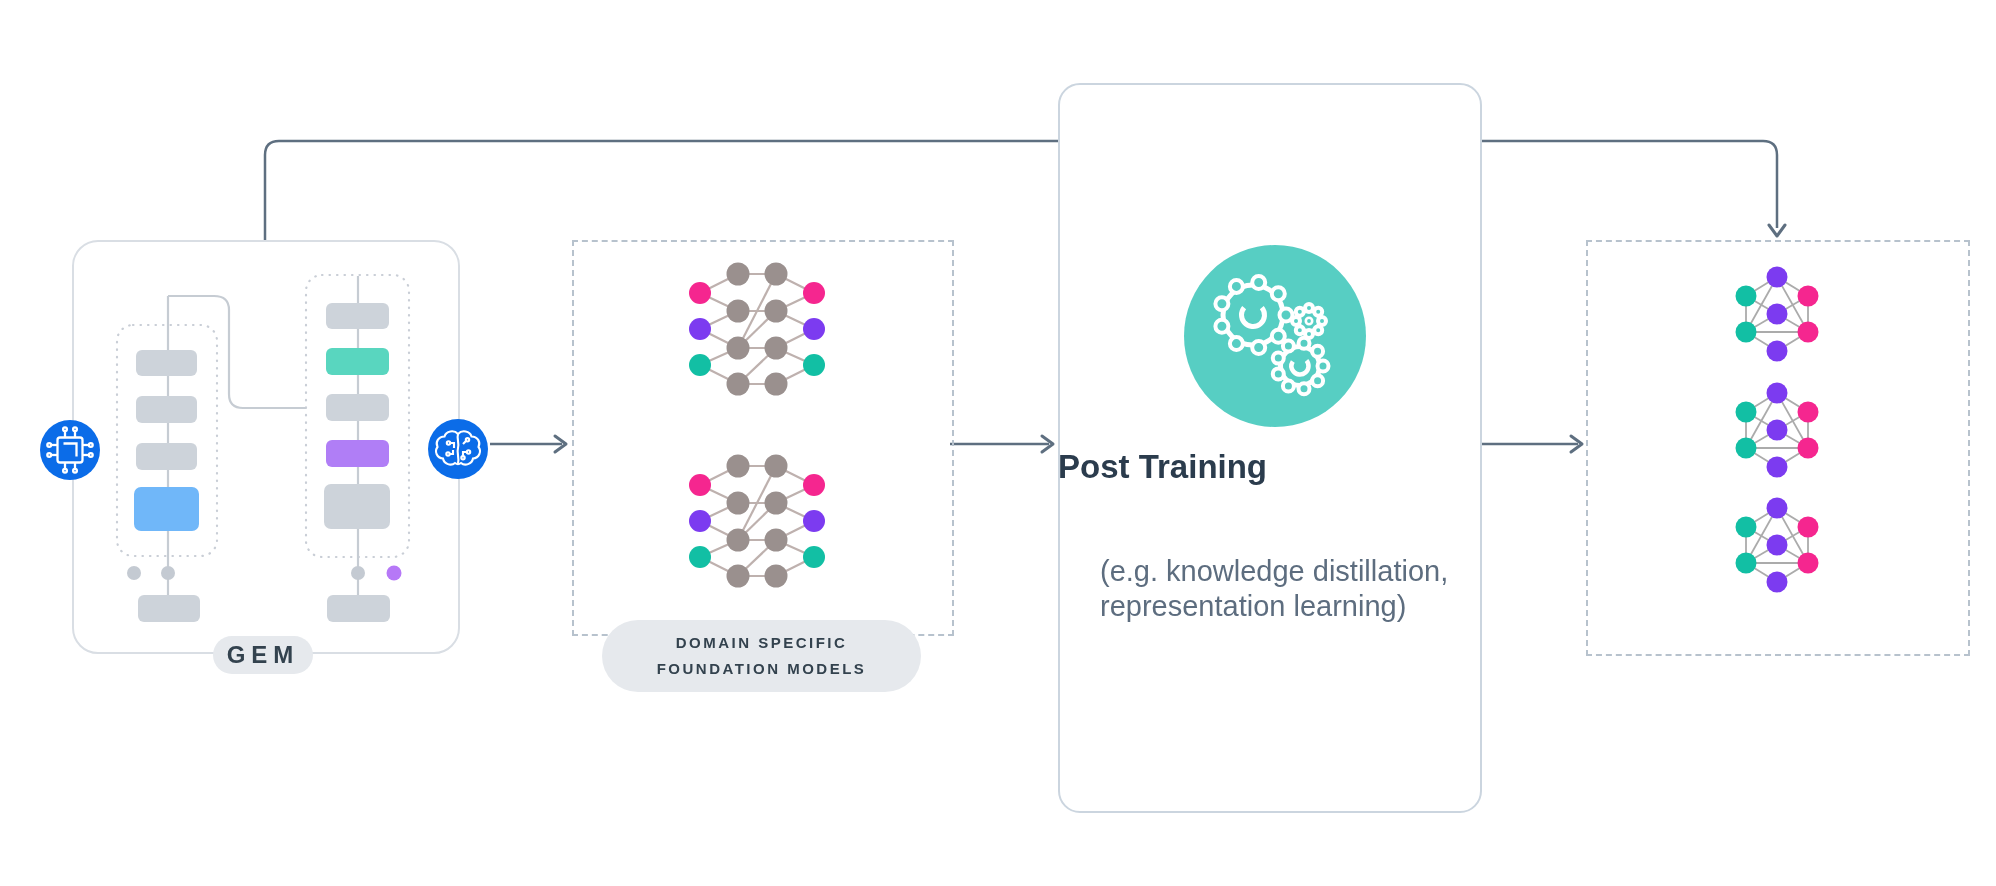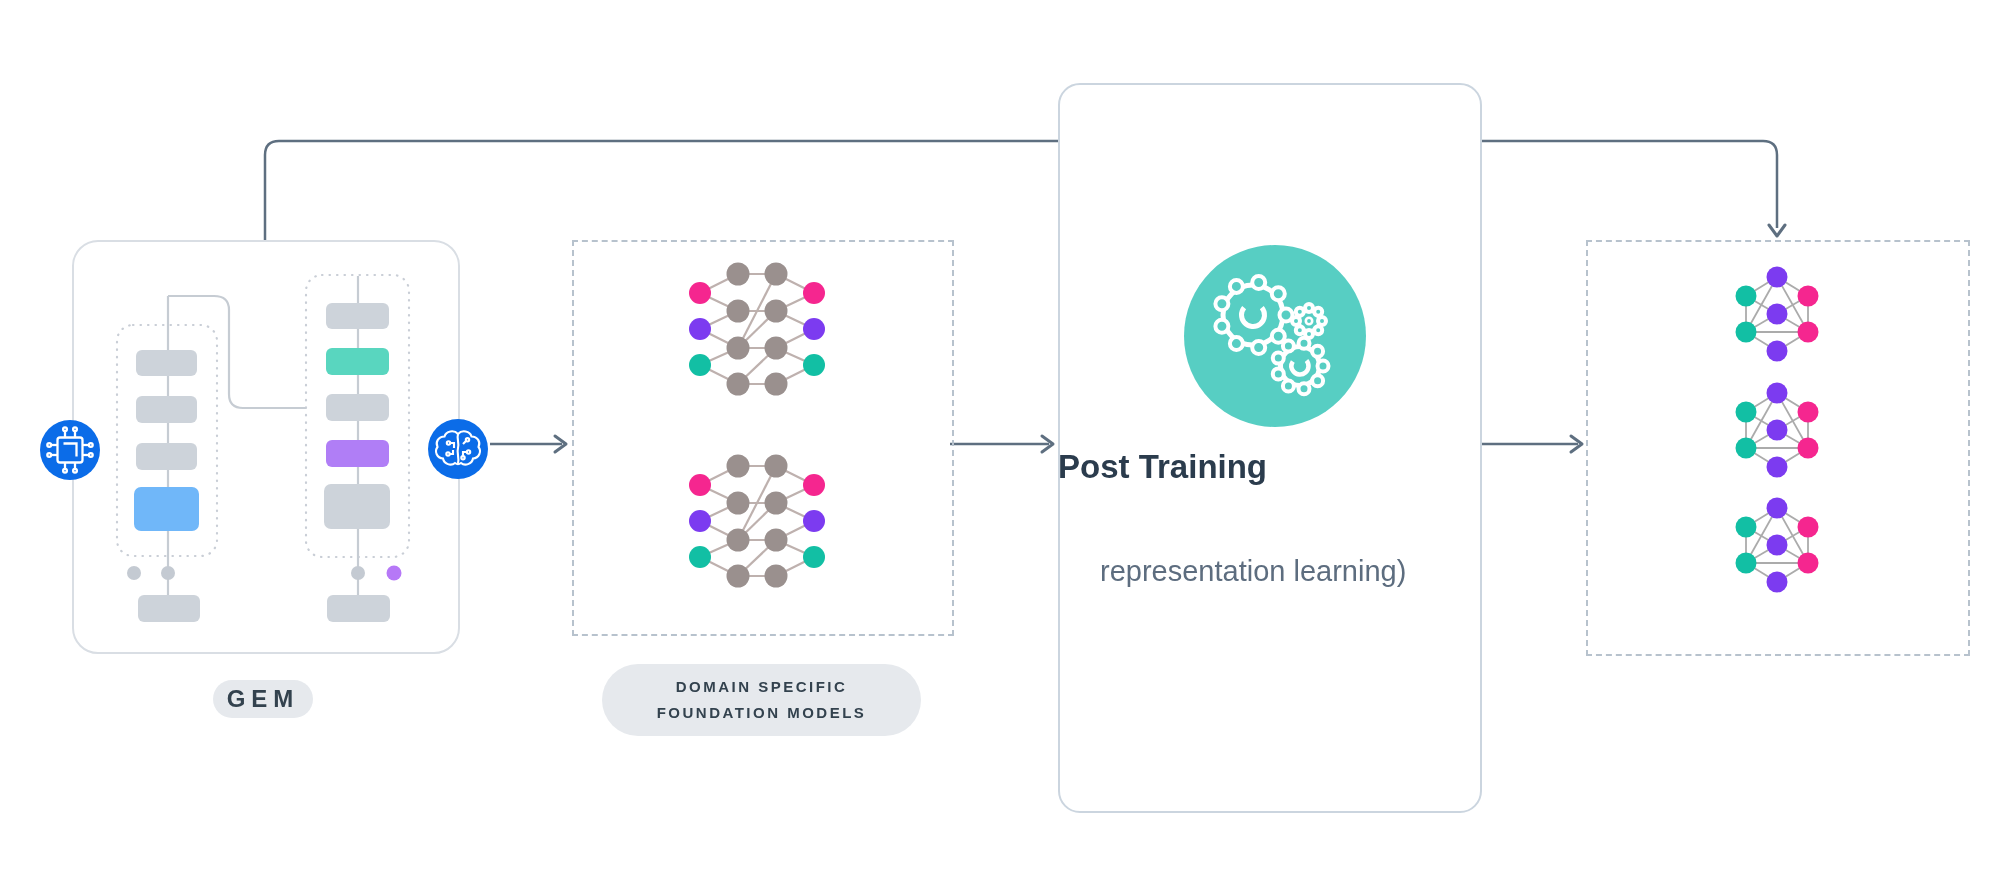--- a/index.html
+++ b/index.html
@@ -33,21 +33,21 @@
   
   .gem-box{left:72px;top:240px;width:384px;height:410px;border:2px solid var(--box-border);
            border-radius:26px;background:transparent;}
   .dashed-box{border:2px dashed var(--dashed-border);background:transparent;}
   .domain-box{left:572px;top:240px;width:378px;height:392px;}
   .vertical-box{left:1586px;top:240px;width:380px;height:412px;}
   .card{left:1058px;top:83px;width:420px;height:726px;background:#fff;
         border:2px solid var(--card-border);border-radius:22px;}
   
   .pill{background:var(--pill-bg);color:var(--pill-text);font-weight:bold;
-        display:flex;flex-direction:column;justify-content:center;align-items:center;margin-top:44px;}
+        display:flex;flex-direction:column;justify-content:center;align-items:center;}
   .gem-pill{left:213px;top:636px;width:100px;height:38px;border-radius:19px;
             font-size:24px;letter-spacing:6px;}
   .domain-pill{left:602px;top:620px;width:319px;height:72px;border-radius:36px;
                font-size:15px;letter-spacing:2.5px;line-height:26px;}
   .vertical-pill{left:1622px;top:625px;width:307px;height:64px;border-radius:32px;
                  font-size:19px;letter-spacing:2.5px;line-height:24px;}
   
   .card-title{left:1058px;top:448px;width:420px;text-align:left;color:var(--title-text);
               font-size:33px;line-height:38px;font-weight:600;}
   .card-subtitle{left:1100px;top:554px;width:360px;text-align:left;color:var(--subtitle-text);
@@ -289,18 +289,19 @@
           <circle cx="137.6" cy="110.2" r="5.5"></circle>
         </g>
         <circle class="white-ln" cx="120" cy="125" r="8.5" stroke-width="4.5" pathLength="100" stroke-dasharray="70 30" transform="rotate(-40 120 125)"></circle>
       </g>
     </svg>
   </div>
   <div class="abs layer3 card-title">
     <div>Post Training</div>
   </div>
   <div class="abs layer3 card-subtitle">
+    <div>(e.g. knowledge distillation,</div>
     <div>representation learning)</div>
   </div>
 
   <div class="abs layer2 dashed-box vertical-box"></div>
 
 </div>
 
 </body></html>

